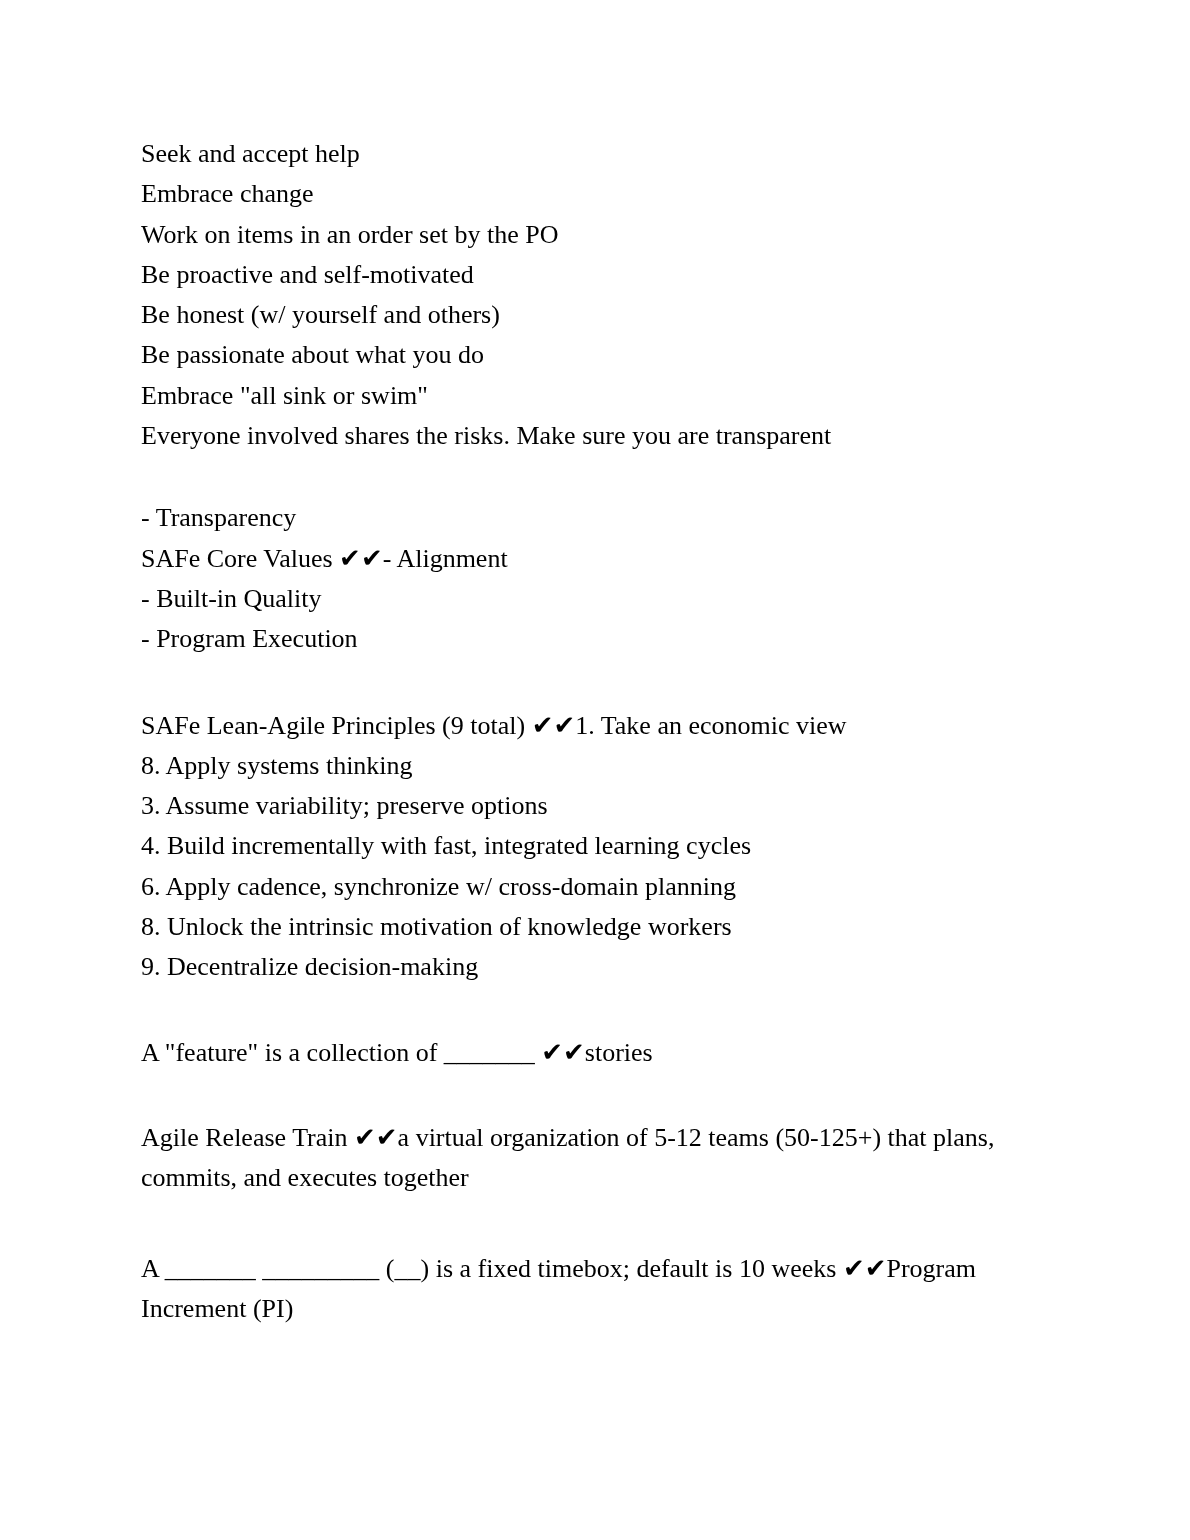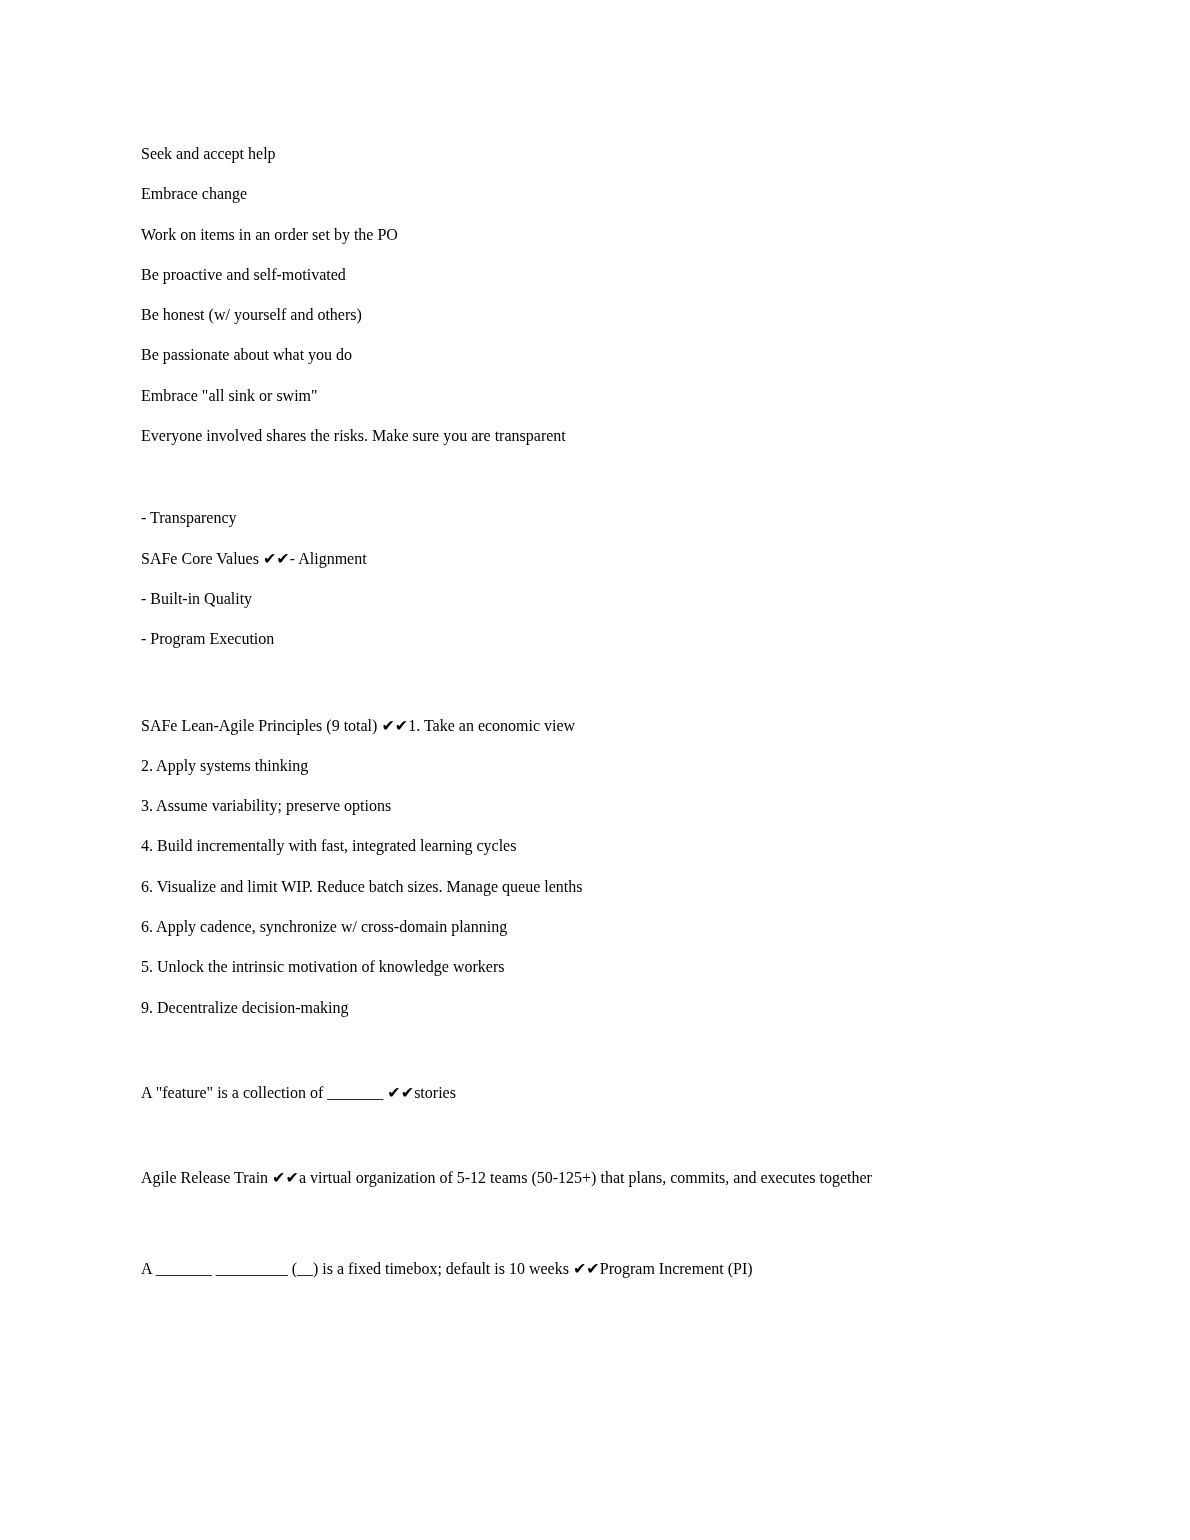--- a/index.html
+++ b/index.html
@@ -13,21 +13,21 @@
     height: 1540px;
     background: #ffffff;
     overflow: hidden;
   }
   .content {
     position: absolute;
     left: 141px;
     top: 134px;
     width: 918px;
     font-family: "Liberation Serif", "DejaVu Serif", serif;
-    font-size: 16px;
+    font-size: 26px;
     line-height: 40.3px;
     color: #000000;
   }
   .line {
     margin: 0;
     padding: 0;
     white-space: pre-wrap;
   }
   .gap-a { height: 42px; }
   .gap-b { height: 46px; }
@@ -58,26 +58,25 @@
       <p class="line">- Transparency</p>
       <p class="line">SAFe Core Values ✔✔- Alignment</p>
       <p class="line">- Built-in Quality</p>
       <p class="line">- Program Execution</p>
     </div>
 
     <div class="gap-b"></div>
 
     <div class="block">
       <p class="line">SAFe Lean-Agile Principles (9 total) ✔✔1. Take an economic view</p>
-      <p class="line">2. Apply systems thinking</p>
+      <p class="line">8. Apply systems thinking</p>
       <p class="line">3. Assume variability; preserve options</p>
       <p class="line">4. Build incrementally with fast, integrated learning cycles</p>
-      <p class="line">6. Visualize and limit WIP. Reduce batch sizes. Manage queue lenths</p>
       <p class="line">6. Apply cadence, synchronize w/ cross-domain planning</p>
-      <p class="line">5. Unlock the intrinsic motivation of knowledge workers</p>
+      <p class="line">8. Unlock the intrinsic motivation of knowledge workers</p>
       <p class="line">9. Decentralize decision-making</p>
     </div>
 
     <div class="gap-c"></div>
 
     <div class="block">
       <p class="line">A "feature" is a collection of _______ ✔✔stories</p>
     </div>
 
     <div class="gap-d"></div>

